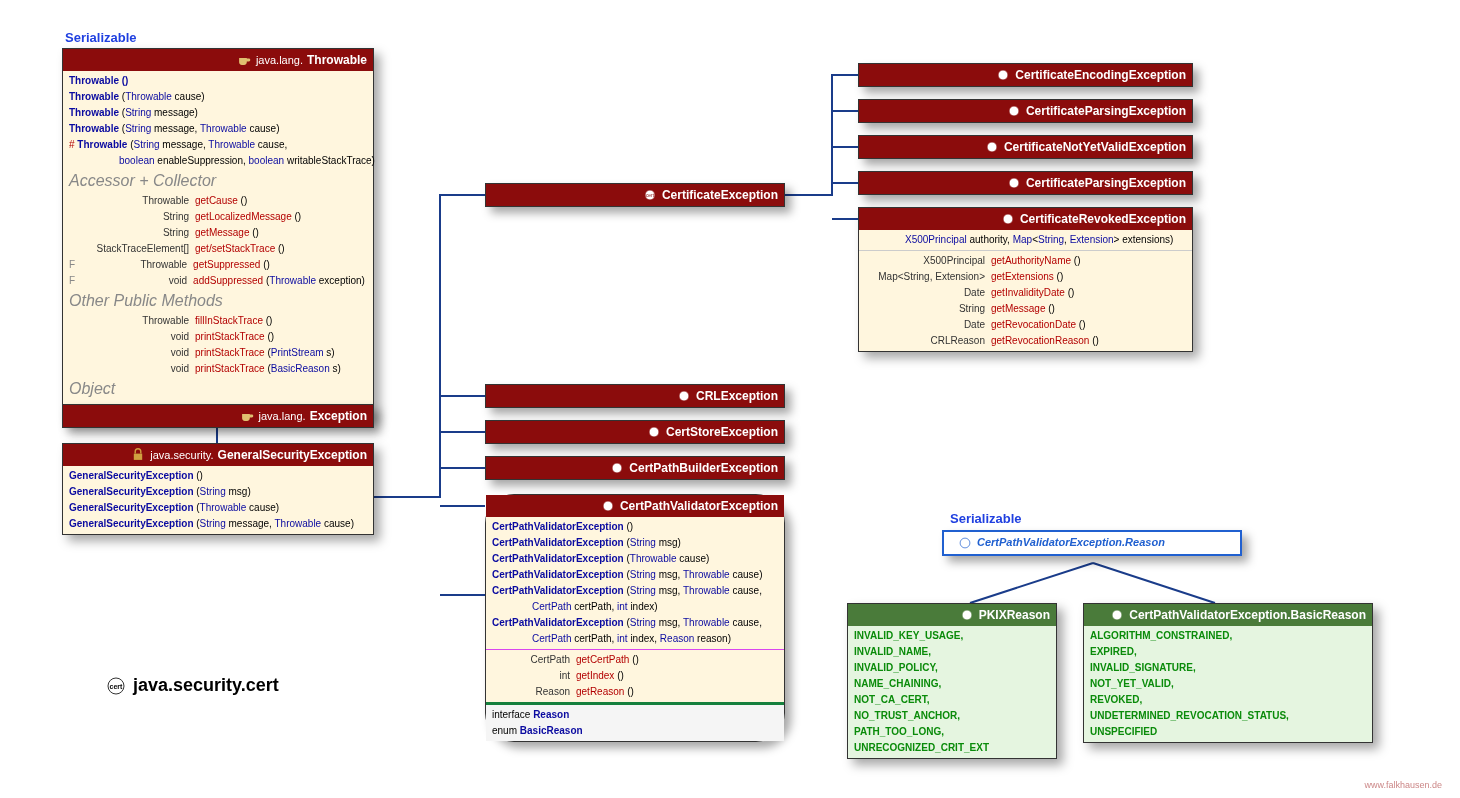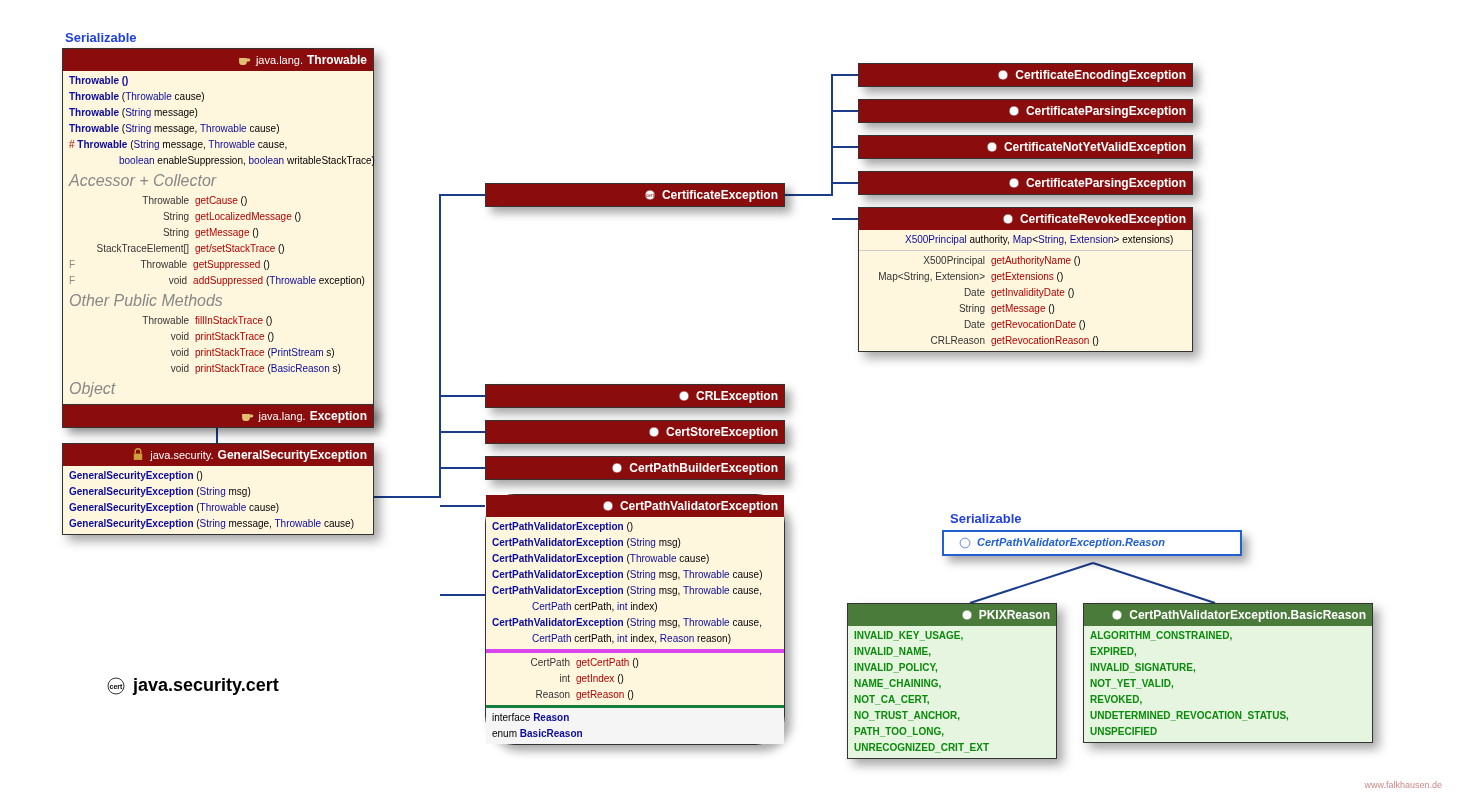--- a/index.html
+++ b/index.html
@@ -152,21 +152,21 @@
   <div class="body-sec">
     <div class="line"><span class="kw">CertPathValidatorException</span> ()</div>
     <div class="line"><span class="kw">CertPathValidatorException</span> (<span class="type">String</span> msg)</div>
     <div class="line"><span class="kw">CertPathValidatorException</span> (<span class="type">Throwable</span> cause)</div>
     <div class="line"><span class="kw">CertPathValidatorException</span> (<span class="type">String</span> msg, <span class="type">Throwable</span> cause)</div>
     <div class="line"><span class="kw">CertPathValidatorException</span> (<span class="type">String</span> msg, <span class="type">Throwable</span> cause,</div>
     <div class="line" style="padding-left:40px;"><span class="type">CertPath</span> certPath, <span class="type">int</span> index)</div>
     <div class="line"><span class="kw">CertPathValidatorException</span> (<span class="type">String</span> msg, <span class="type">Throwable</span> cause,</div>
     <div class="line" style="padding-left:40px;"><span class="type">CertPath</span> certPath, <span class="type">int</span> index, <span class="type">Reason</span> reason)</div>
   </div>
-  <div class="body-sec" style="border-top:4px solid #d946ef;">
+  <div class="body-sec" style="border-top:1px solid #d946ef;">
     <div class="line"><span class="ret type">CertPath</span><span class="method">getCertPath</span> ()</div>
     <div class="line"><span class="ret">int</span><span class="method">getIndex</span> ()</div>
     <div class="line"><span class="ret type">Reason</span><span class="method">getReason</span> ()</div>
   </div>
   <div class="body-sec alt" style="border-top:3px solid #15803d;">
     <div class="line">interface <span class="type" style="font-weight:bold;">Reason</span></div>
     <div class="line">enum <span class="type" style="font-weight:bold;">BasicReason</span></div>
   </div>
 </div>
 

